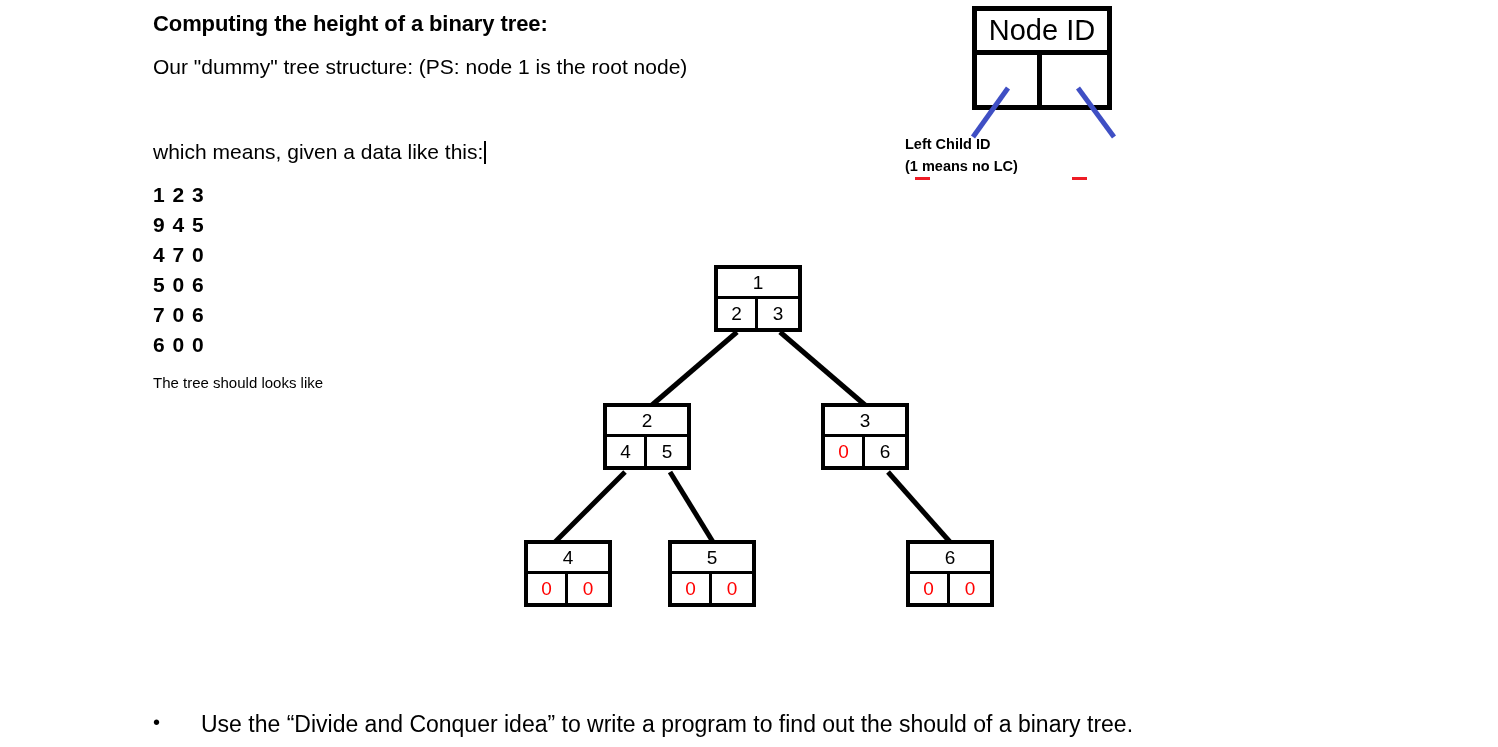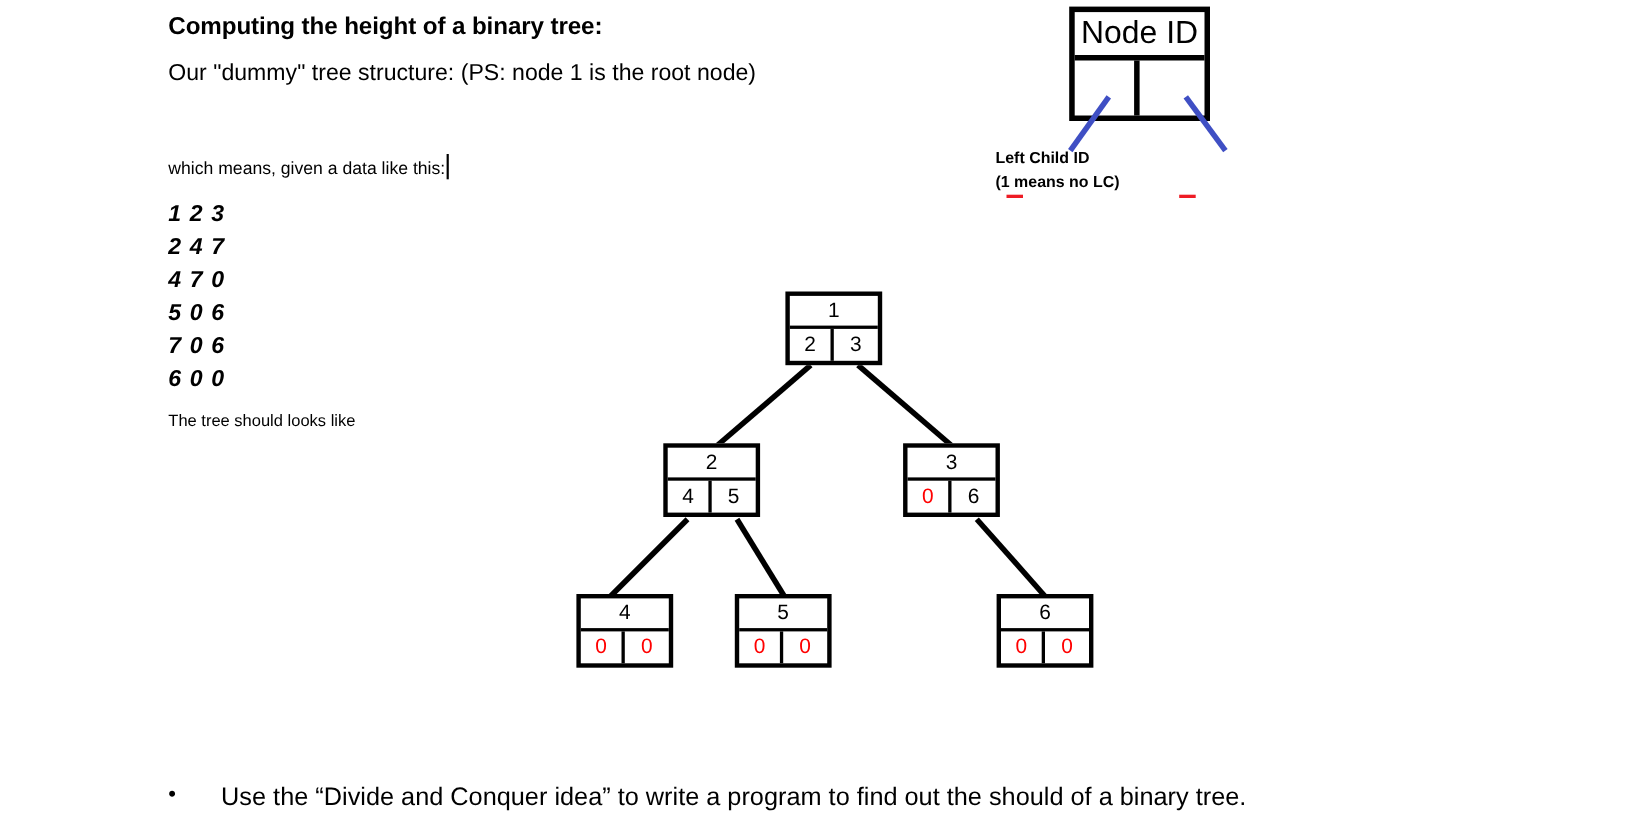--- a/index.html
+++ b/index.html
@@ -30,37 +30,36 @@
     position: absolute;
     left: 153px;
     top: 55px;
     font-size: 21px;
     white-space: nowrap;
   }
   #which-means-line {
     position: absolute;
     left: 153px;
     top: 140px;
-    font-size: 16px;
+    font-size: 21px;
     white-space: nowrap;
   }
   .text-caret {
     display: inline-block;
     width: 2px;
     height: 23px;
     background: #000;
     vertical-align: -5px;
     margin-left: 1px;
   }
   #data-listing {
     position: absolute;
     left: 153px;
     top: 180px;
     font-size: 21px;
-    font-style: italic;
     font-weight: 600;
     line-height: 30px;
     letter-spacing: 1px;
   }
   #data-listing .data-row { white-space: pre; }
   #tree-caption {
     position: absolute;
     left: 153px;
     top: 374px;
     font-size: 15px;
@@ -93,21 +92,21 @@
     position: absolute;
     left: 900px;
     top: 0px;
     width: 320px;
     height: 185px;
   }
   #legend-box {
     position: absolute;
     left: 72px;
     top: 6px;
-    width: 128px;
+    width: 140px;
     height: 104px;
     border: 5px solid #000;
     box-sizing: border-box;
     background: #fff;
   }
   #legend-box-top {
     position: absolute;
     left: 0;
     top: 0;
     right: 0;
@@ -218,21 +217,21 @@
 </head>
 <body>
 
 <div id="slide-heading">Computing the height of a binary tree:</div>
 <div id="intro-line">Our "dummy" tree structure: (PS: node 1 is the root node)</div>
 
 <div id="which-means-line"><span>which means, given a data like this:</span><span class="text-caret"></span></div>
 
 <div id="data-listing">
   <div class="data-row">1 2 3</div>
-  <div class="data-row">2 4 7</div>
+  <div class="data-row">9 4 5</div>
   <div class="data-row">4 7 0</div>
   <div class="data-row">5 0 6</div>
   <div class="data-row">7 0 6</div>
   <div class="data-row">6 0 0</div>
 </div>
 
 <div id="tree-caption">The tree should looks like</div>
 
 <div id="bullet-row">
   <div id="bullet-marker">•</div>

